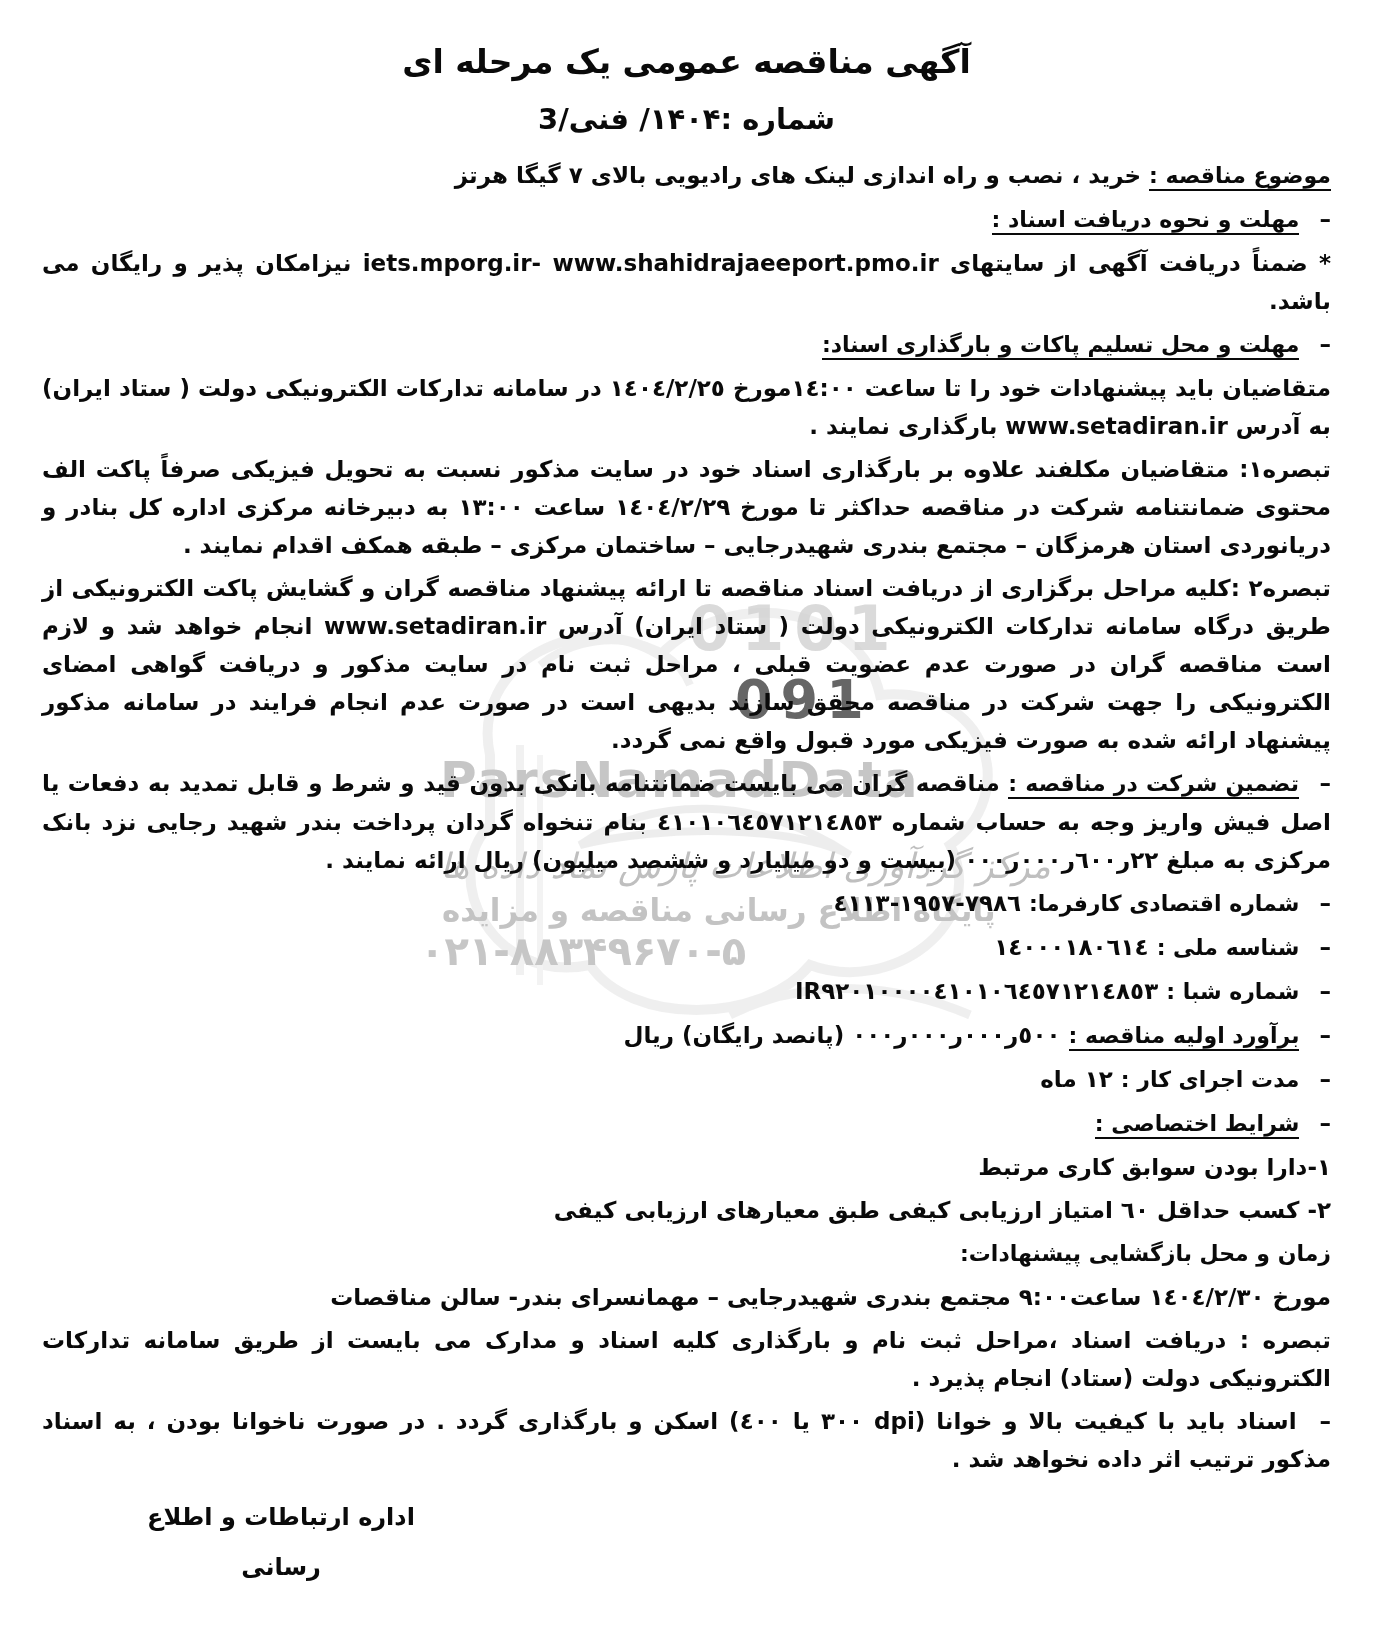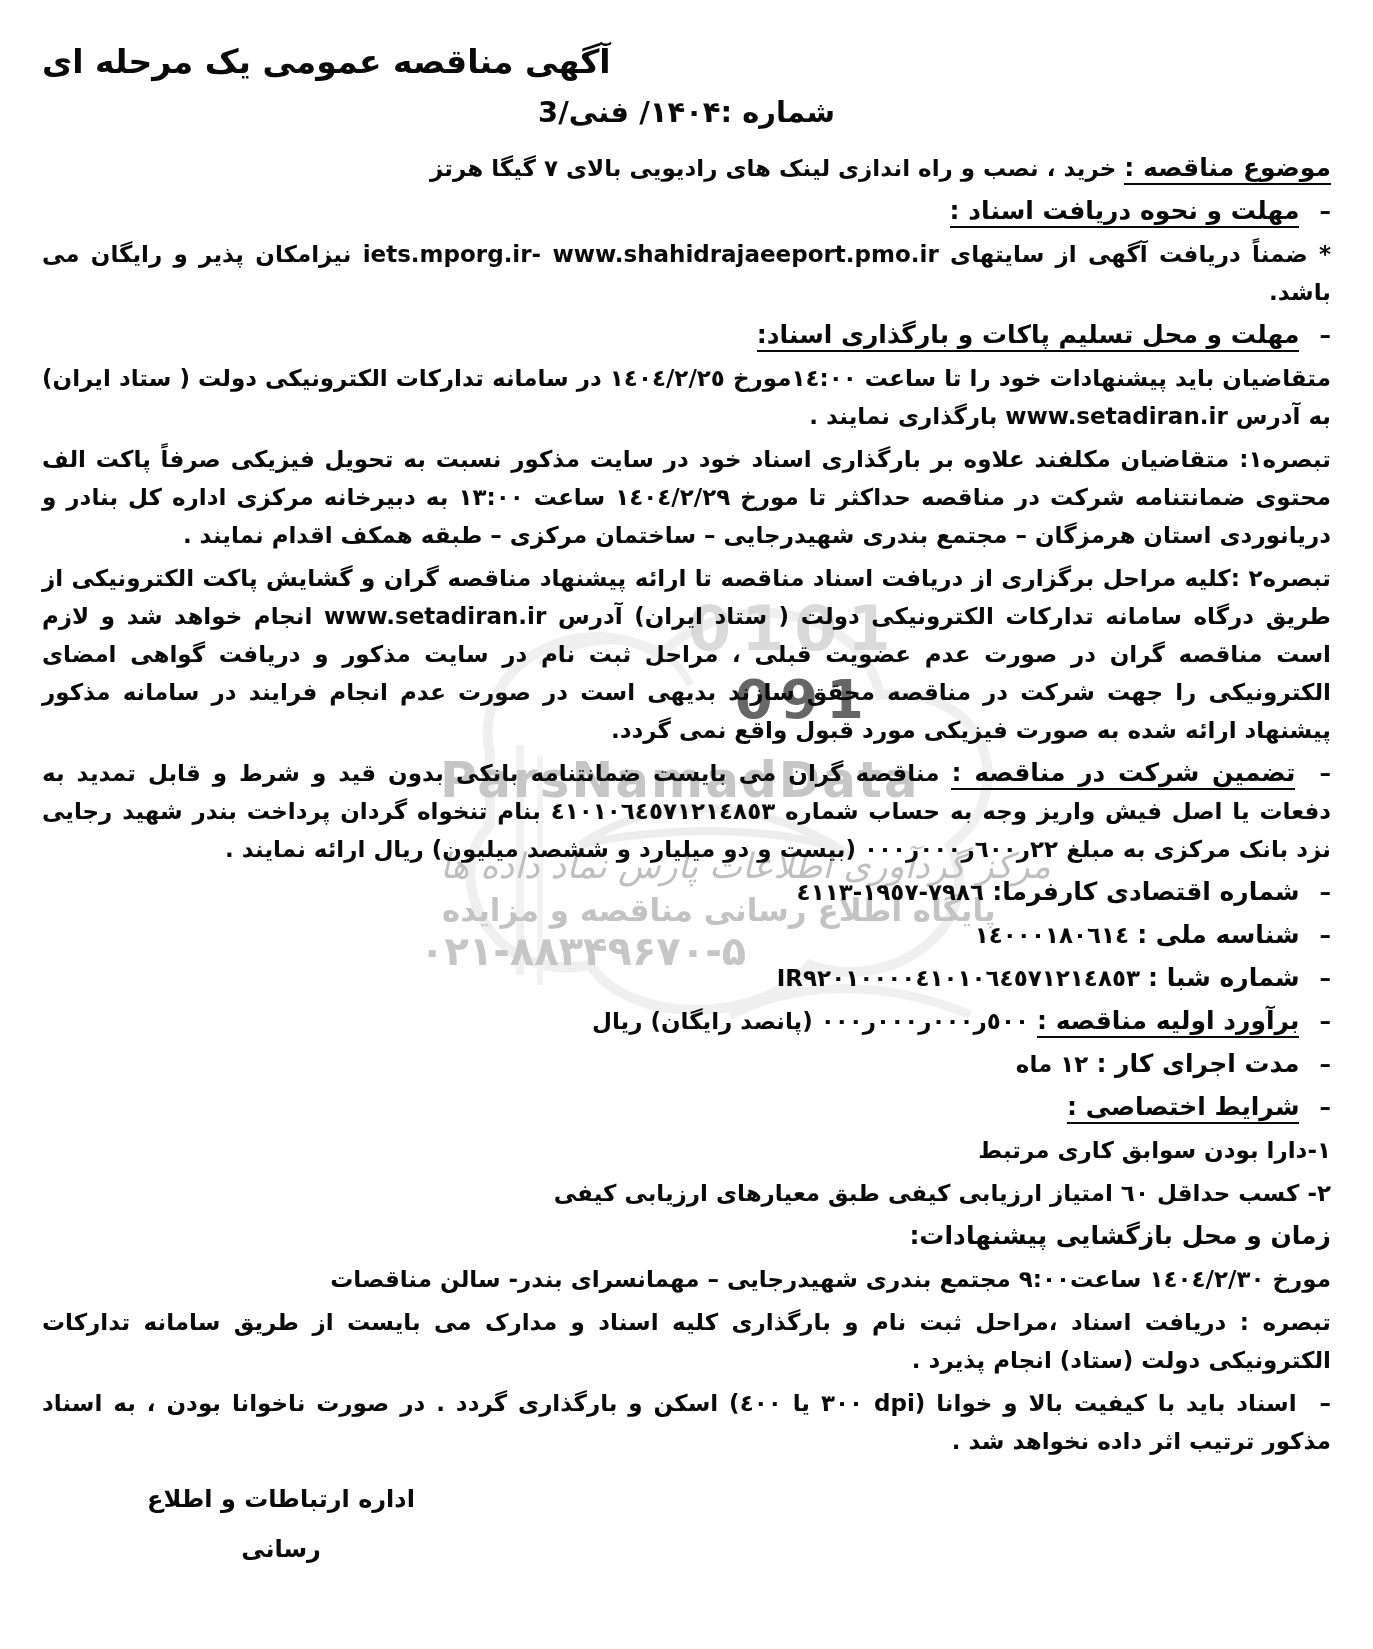--- a/index.html
+++ b/index.html
@@ -22,26 +22,26 @@
   .wm-brand{position:absolute;left:440px;top:751px;font-size:50px;font-weight:800;
             color:#c6c6c6;letter-spacing:2px;direction:ltr;}
   .wm-fa1{position:absolute;left:440px;top:846px;font-size:35px;color:#bfbfbf;
           font-style:italic;white-space:nowrap;}
   .wm-fa2{position:absolute;left:442px;top:892px;font-size:31px;font-weight:700;color:#c3c3c3;
           white-space:nowrap;}
   .wm-phone{position:absolute;left:420px;top:928px;font-size:40px;font-weight:800;
             color:#c6c6c6;direction:ltr;letter-spacing:3px;}
   
   .content{position:relative;z-index:1;padding:30px 42px 0 42px;}
-  h1.doc-title{font-size:33px;font-weight:800;text-align:left;margin:12px 0 14px 0;}
+  h1.doc-title{font-size:33px;font-weight:800;text-align:center;margin:12px 0 21px 0;}
   h2.doc-number{font-size:29px;font-weight:800;text-align:center;margin:0 0 20px 0;}
   p{margin:5px 0;font-size:23px;line-height:38px;font-weight:600;}
   p.para{text-align:justify;}
   p.line{text-align:right;}
-  .lbl{font-weight:800;font-size:25px;}
+  .lbl{font-weight:800;font-size:22px;}
   .u{border-bottom:2px solid #0a0a0a;padding-bottom:1px;}
   .dash{font-weight:800;display:inline-block;margin-left:12px;}
   .star{margin-top:2px;}
   .ltr{direction:ltr;unicode-bidi:embed;}
   .sig{margin:14px 880px 0 0;width:340px;text-align:center;}
   .sig div{font-size:24px;font-weight:800;line-height:50px;}
 </style>
 </head>
 <body>
 

